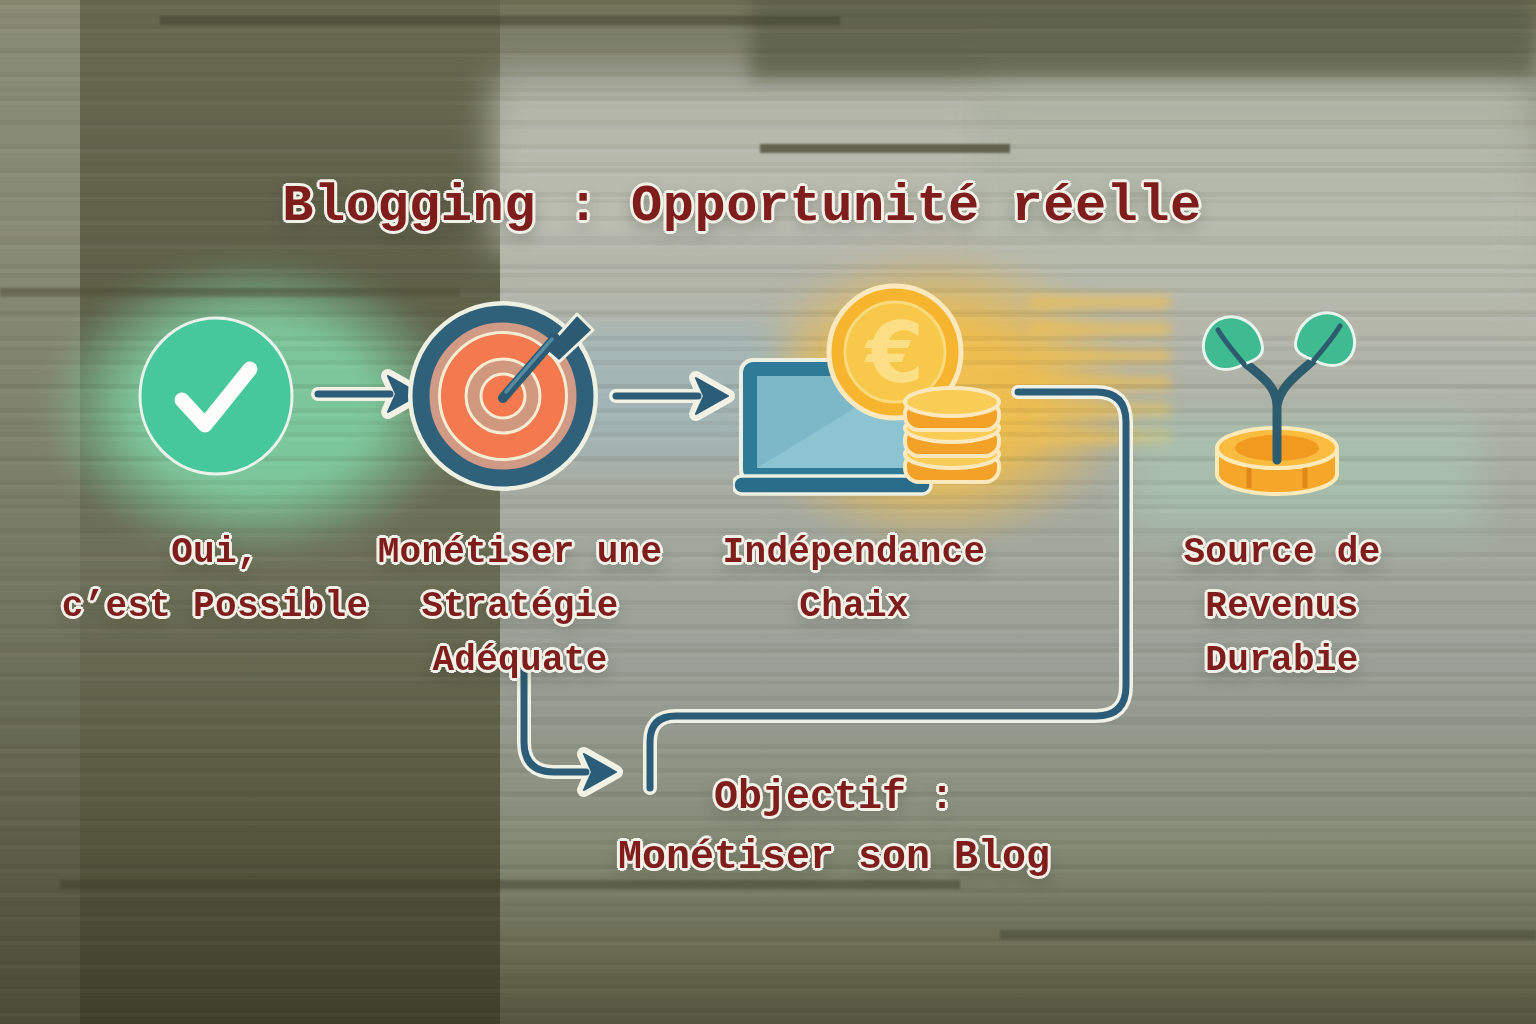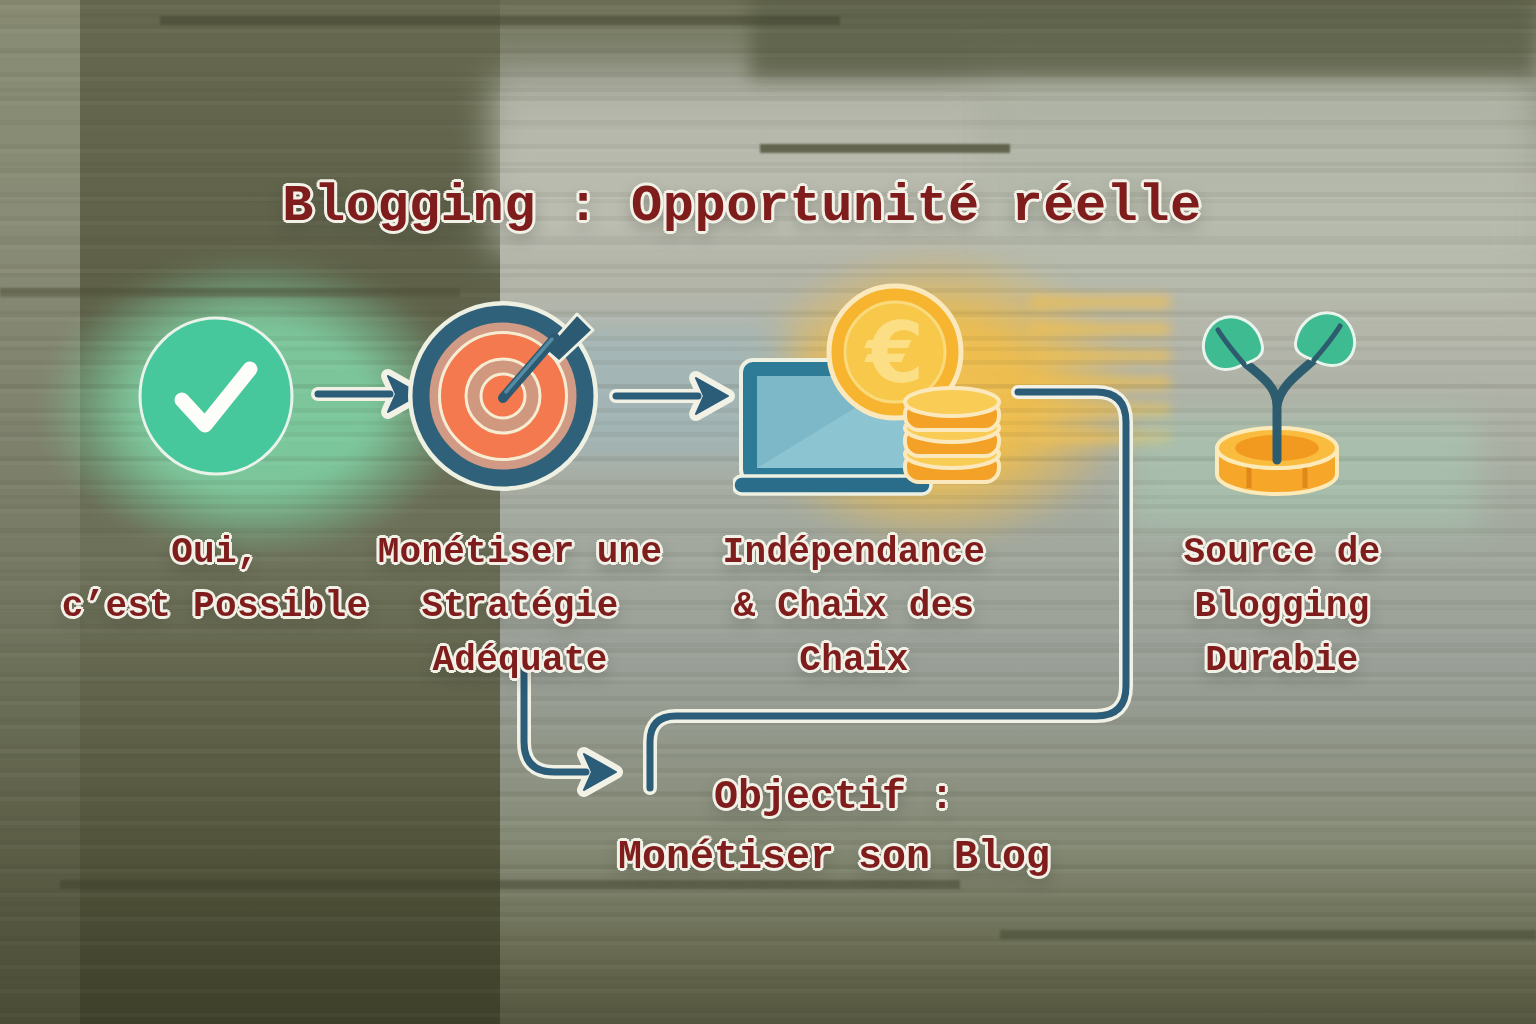--- a/index.html
+++ b/index.html
@@ -173,26 +173,25 @@
     <span class="tline">Oui,</span>
     <span class="tline">c’est Possible</span>
   </div>
   <div class="txt step-label lbl-1">
     <span class="tline">Monétiser une</span>
     <span class="tline">Stratégie</span>
     <span class="tline">Adéquate</span>
   </div>
   <div class="txt step-label lbl-2">
     <span class="tline">Indépendance</span>
-    <span class="tline">&amp; Chaix des</span>
     <span class="tline">Chaix</span>
   </div>
   <div class="txt step-label lbl-3">
     <span class="tline">Source de</span>
-    <span class="tline">Blogging</span>
+    <span class="tline">Revenus</span>
     <span class="tline">Durabie</span>
   </div>
 
   <div class="txt objective">
     <span class="tline">Objectif :</span>
     <span class="tline">Monétiser son Blog</span>
   </div>
 
 </div>
 

